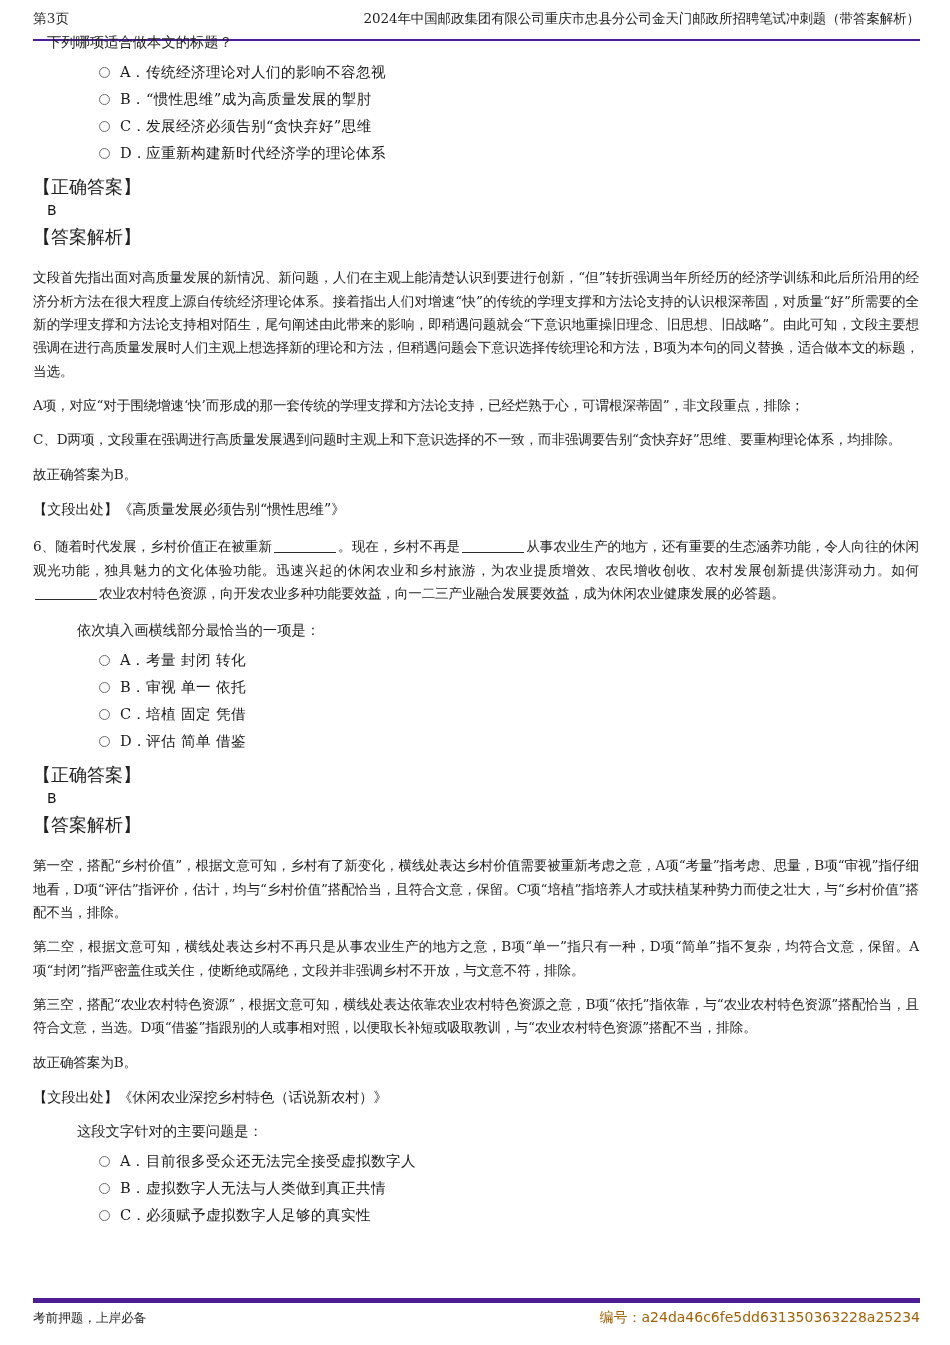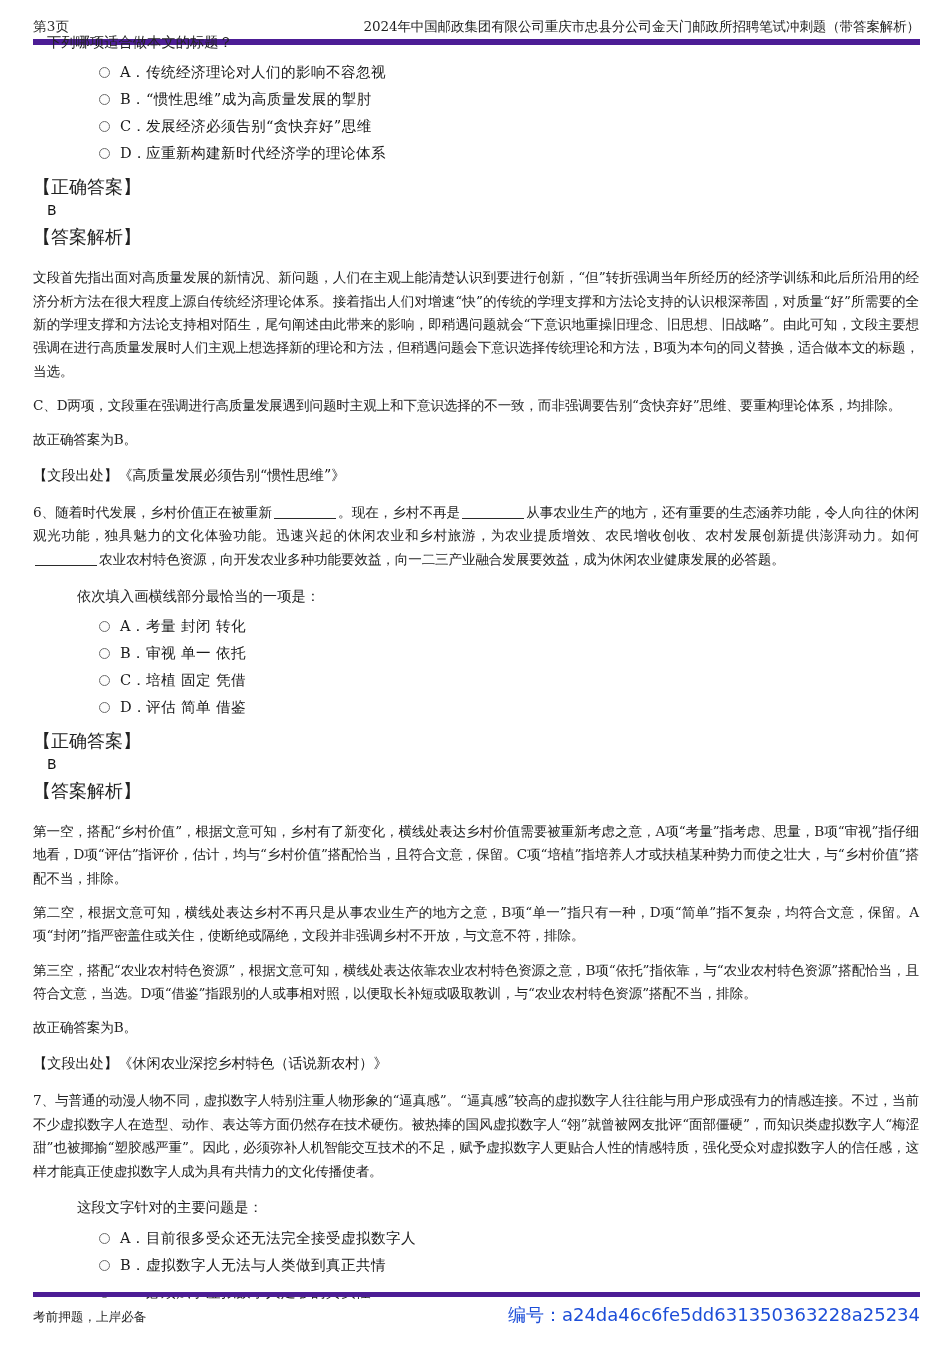--- a/index.html
+++ b/index.html
@@ -26,23 +26,23 @@
   }
 
   
   .page-header {
     position: absolute;
     top: 10px;
     left: 33px;
     right: 30px;
     height: 26px;
     display: flex;
-    align-items: flex-end;
+    align-items: flex-start;
     justify-content: space-between;
-    border-bottom: 6px solid #4c1d95;
+    border-bottom: 2px solid #4c1d95;
     padding-bottom: 3px;
   }
   .page-header .folio {
     font-size: 13.5px;
     color: #2a2a2a;
     letter-spacing: 0.2px;
     white-space: nowrap;
   }
   .page-header .doc-title {
     font-size: 13.5px;
@@ -155,22 +155,22 @@
     display: flex;
     align-items: baseline;
     justify-content: space-between;
   }
   .page-footer .tagline {
     font-size: 12.6px;
     color: #272727;
     white-space: nowrap;
   }
   .page-footer .serial {
-    font-size: 18px;
-    color: #1d4ed8;
+    font-size: 14px;
+    color: #a16207;
     white-space: nowrap;
     font-family: "DejaVu Sans", "Liberation Sans", sans-serif;
   }
   .page-footer .serial .serial-label {
     font-family: "DejaVu Serif", "Liberation Serif", serif;
   }
   .clipper {
     position: absolute;
     left: 0;
     top: 1283px;
@@ -215,20 +215,21 @@
           <span class="opt-letter">D．</span>
           <span class="opt-text">应重新构建新时代经济学的理论体系</span>
         </div>
       </div>
 
       <p class="bracket-label">【正确答案】</p>
       <p class="answer-letter">B</p>
       <p class="bracket-label">【答案解析】</p>
 
       <p class="para first">文段首先指出面对高质量发展的新情况、新问题，人们在主观上能清楚认识到要进行创新，“但”转折强调当年所经历的经济学训练和此后所沿用的经济分析方法在很大程度上源自传统经济理论体系。接着指出人们对增速“快”的传统的学理支撑和方法论支持的认识根深蒂固，对质量“好”所需要的全新的学理支撑和方法论支持相对陌生，尾句阐述由此带来的影响，即稍遇问题就会“下意识地重操旧理念、旧思想、旧战略”。由此可知，文段主要想强调在进行高质量发展时人们主观上想选择新的理论和方法，但稍遇问题会下意识选择传统理论和方法，B项为本句的同义替换，适合做本文的标题，当选。</p>
+      <p class="para">A项，对应“对于围绕增速‘快’而形成的那一套传统的学理支撑和方法论支持，已经烂熟于心，可谓根深蒂固”，非文段重点，排除；</p>
       <p class="para">C、D两项，文段重在强调进行高质量发展遇到问题时主观上和下意识选择的不一致，而非强调要告别“贪快弃好”思维、要重构理论体系，均排除。</p>
       <p class="para">故正确答案为B。</p>
 
       <p class="source">
         <span>【文段出处】</span><span>《高质量发展必须告别“惯性思维”》</span>
       </p>
     </div>
 
     <div>
       <p class="qnum-para"><span>6、随着时代发展，乡村价值正在被重新</span><span class="blank"></span><span>。现在，乡村不再是</span><span class="blank"></span><span>从事农业生产的地方，还有重要的生态涵养功能，令人向往的休闲观光功能，独具魅力的文化体验功能。迅速兴起的休闲农业和乡村旅游，为农业提质增效、农民增收创收、农村发展创新提供澎湃动力。如何</span><span class="blank"></span><span>农业农村特色资源，向开发农业多种功能要效益，向一二三产业融合发展要效益，成为休闲农业健康发展的必答题。</span></p>
@@ -267,21 +268,20 @@
       <p class="para">第二空，根据文意可知，横线处表达乡村不再只是从事农业生产的地方之意，B项“单一”指只有一种，D项“简单”指不复杂，均符合文意，保留。A项“封闭”指严密盖住或关住，使断绝或隔绝，文段并非强调乡村不开放，与文意不符，排除。</p>
       <p class="para">第三空，搭配“农业农村特色资源”，根据文意可知，横线处表达依靠农业农村特色资源之意，B项“依托”指依靠，与“农业农村特色资源”搭配恰当，且符合文意，当选。D项“借鉴”指跟别的人或事相对照，以便取长补短或吸取教训，与“农业农村特色资源”搭配不当，排除。</p>
       <p class="para">故正确答案为B。</p>
 
       <p class="source">
         <span>【文段出处】</span><span>《休闲农业深挖乡村特色（话说新农村）》</span>
       </p>
     </div>
 
     <div>
-      <p class="qnum-para">7、与普通的动漫人物不同，虚拟数字人特别注重人物形象的“逼真感”。“逼真感”较高的虚拟数字人往往能与用户形成强有力的情感连接。不过，当前不少虚拟数字人在造型、动作、表达等方面仍然存在技术硬伤。被热捧的国风虚拟数字人“翎”就曾被网友批评“面部僵硬”，而知识类虚拟数字人“梅涩甜”也被揶揄“塑胶感严重”。因此，必须弥补人机智能交互技术的不足，赋予虚拟数字人更贴合人性的情感特质，强化受众对虚拟数字人的信任感，这样才能真正使虚拟数字人成为具有共情力的文化传播使者。</p>
 
       <div class="gap-md"></div>
       <p class="stem tight">这段文字针对的主要问题是：</p>
 
       <div class="options">
         <div class="option-row">
           <span class="radio"></span>
           <span class="opt-letter">A．</span>
           <span class="opt-text">目前很多受众还无法完全接受虚拟数字人</span>
         </div>

